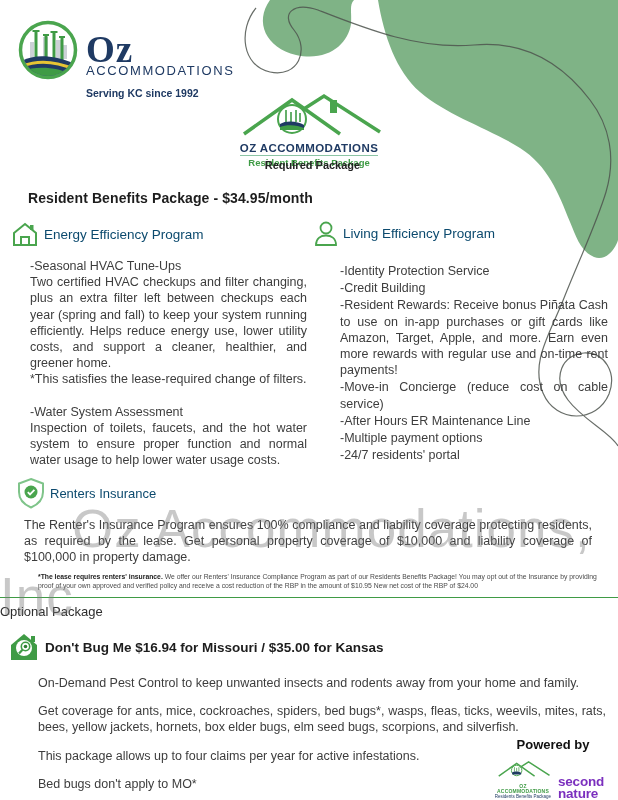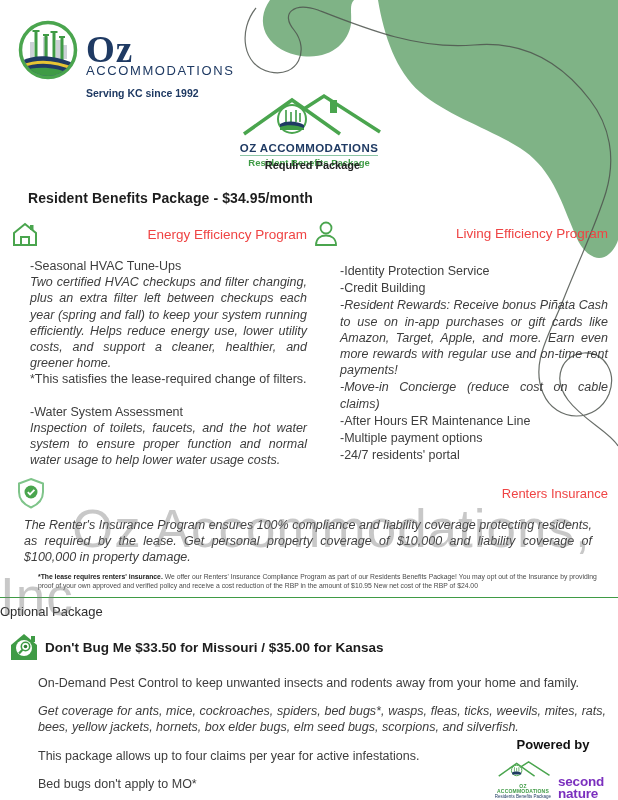--- a/index.html
+++ b/index.html
@@ -23,27 +23,27 @@
   .center-logo { top:92px; left:0; right:0; text-align:center; }
   .center-logo .roof { display:block; margin:0 auto; }
   .cl-title { font-size:11.5px; font-weight:bold; color:#1f3a63; letter-spacing:0.4px;
               display:inline-block; border-bottom:1.5px solid #8cc5a5; padding-bottom:1px; margin-top:-6px;}
   .cl-sub { font-size:9.5px; font-weight:bold; color:#3f9b45; margin-top:1px; }
   .required { top:159px; left:0; right:0; text-align:center; font-size:11px; font-weight:bold; color:#232323;padding-left:7px; }
 
   .rbp-heading { top:190px; left:28px; font-size:14px; font-weight:bold; color:#1d1d1d; letter-spacing:0.1px; }
 
   
-  .colhead { display:flex; align-items:center; gap:4px; font-size:13.5px; color:#ef4444;justify-content:space-between; }
+  .colhead { display:flex; align-items:center; gap:4px; font-size:13.5px; color:#0c4a6e; }
   .col-left  { top:219px; left:10px;  width:297px; }
   .col-right { top:219px; left:313px; width:295px; }
   .col-left .body { margin-left:20px; margin-top:9px; }
   .col-right .body { margin-left:27px; margin-top:16px; }
   .t { font-size:12.5px; line-height:16.2px; color:#3d3d3d; }
-  .just { text-align:justify;font-style:italic; }
+  .just { text-align:justify; }
   .gap { margin-top:16px; }
   .item { font-size:12.5px; line-height:16.2px; }
   .item + .item { margin-top:1px; }
 
   
   .renters { top:477px; left:16px; width:592px; }
   .renters .colhead { font-size:13px; }
   .renters .body { margin-left:8px; margin-top:8px; width:568px; }
   .fineprint { margin-left:22px; margin-top:6px; width:572px; font-size:6.8px; line-height:9.6px; color:#4a4a4a; }
   .fineprint b { color:#222; }
@@ -169,21 +169,21 @@
       <svg width="26" height="28" viewBox="0 0 26 28">
         <circle cx="13" cy="9" r="5.5" fill="none" stroke="#4aa54e" stroke-width="1.8"></circle>
         <path d="M3 26 C3 19 8 16.5 13 16.5 C18 16.5 23 19 23 26 Z" fill="none" stroke="#4aa54e" stroke-width="1.8"></path>
       </svg>
       <span>Living Efficiency Program</span>
     </div>
     <div class="body">
       <div class="item">-Identity Protection Service</div>
       <div class="item">-Credit Building</div>
       <div class="item just">-Resident Rewards: Receive bonus Piñata Cash to use on in-app purchases or gift cards like Amazon, Target, Apple, and more. Earn even more rewards with regular use and on-time rent payments!</div>
-      <div class="item just">-Move-in Concierge (reduce cost on cable claims)</div>
+      <div class="item just">-Move-in Concierge (reduce cost on cable service)</div>
       <div class="item">-After Hours ER Maintenance Line</div>
       <div class="item">-Multiple payment options</div>
       <div class="item">-24/7 residents' portal</div>
     </div>
   </div>
 
   <div class="layer renters">
     <div class="colhead">
       <svg width="30" height="32" viewBox="0 0 30 32">
         <path d="M15 2 L27 6.5 L27 15 C27 23 22 27.5 15 30.5 C8 27.5 3 23 3 15 L3 6.5 Z" fill="none" stroke="#7fc48a" stroke-width="2"></path>
@@ -205,21 +205,21 @@
   <div class="layer pest">
     <div class="pest-head">
       <svg width="32" height="32" viewBox="0 0 32 32">
         <path d="M3 14 L16 3 L29 14 L29 29 L3 29 Z" fill="#3f9b45"></path>
         <rect x="23" y="5" width="4" height="6" fill="#3f9b45"></rect>
         <circle cx="16" cy="17" r="8" fill="#ffffff"></circle>
         <circle cx="17.5" cy="15.5" r="4.2" fill="none" stroke="#3f9b45" stroke-width="1.6"></circle>
         <line x1="14.5" y1="18.7" x2="11" y2="22.5" stroke="#3f9b45" stroke-width="2.2"></line>
         <circle cx="17.5" cy="15.5" r="1.8" fill="#2e7d32"></circle>
       </svg>
-      <span class="pest-title">Don't Bug Me $33.50 for Missouri / $35.00 for Kansas</span>
+      <span class="pest-title">Don't Bug Me $16.94 for Missouri / $35.00 for Kansas</span>
     </div>
     <div class="body">
       <p class="t">On-Demand Pest Control to keep unwanted insects and rodents away from your home and family.</p>
       <p class="t just">Get coverage for ants, mice, cockroaches, spiders, bed bugs*, wasps, fleas, ticks, weevils, mites, rats, bees, yellow jackets, hornets, box elder bugs, elm seed bugs, scorpions, and silverfish.</p>
       <p class="t">This package allows up to four claims per year for active infestations.</p>
       <p class="t">Bed bugs don't apply to MO*</p>
     </div>
   </div>
 
   <div class="layer powered">

